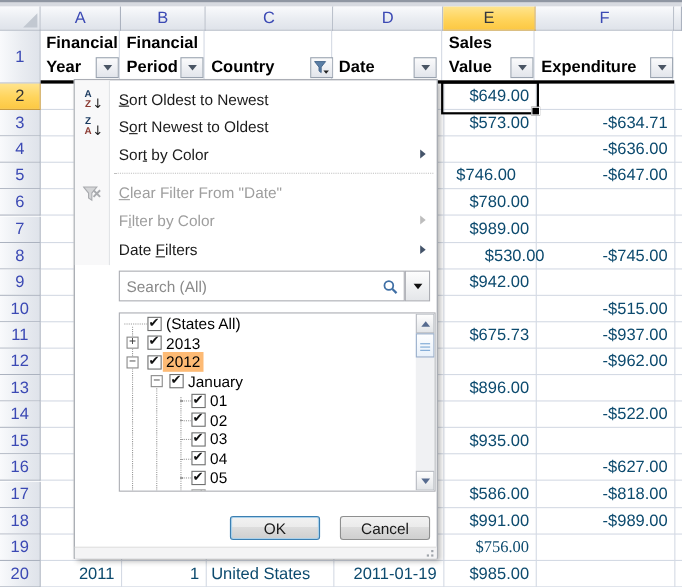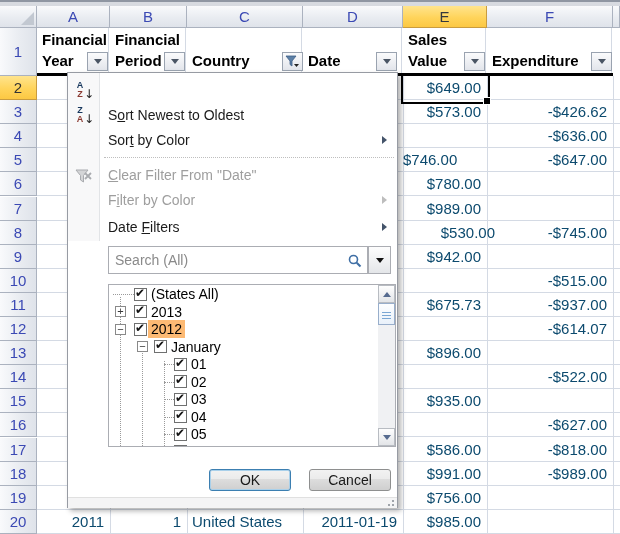--- a/index.html
+++ b/index.html
@@ -131,58 +131,58 @@
       <div class="abs vline" style="left: 110px;"></div>
       <div class="abs vline" style="left: 187px;"></div>
       <div class="abs vline" style="left: 303px;"></div>
       <div class="abs vline" style="left: 403px;"></div>
       <div class="abs vline" style="left: 487px;"></div>
       <div class="abs vline" style="left: 613px;"></div>
       <div class="abs gridrow" style="top: 76px; height: 24.1px;"></div>
       <div class="abs cellval" style="left: 403px; top: 76px; width: 83px; height: 24.1px; text-align: right; padding-right: 5px; padding-left: 0px; box-sizing: border-box;">$649.00</div>
       <div class="abs gridrow" style="top: 100.1px; height: 24.1px;"></div>
       <div class="abs cellval" style="left: 403px; top: 100.1px; width: 83px; height: 24.1px; text-align: right; padding-right: 5px; padding-left: 0px; box-sizing: border-box;">$573.00</div>
-      <div class="abs cellval" style="left: 487px; top: 100.1px; width: 125px; height: 24.1px; text-align: right; padding-right: 5px; padding-left: 0px; box-sizing: border-box;">-$426.62</div>
+      <div class="abs cellval" style="left: 487px; top: 100.1px; width: 125px; height: 24.1px; text-align: right; padding-right: 5px; padding-left: 0px; box-sizing: border-box;">-$634.71</div>
       <div class="abs gridrow" style="top: 124.2px; height: 24.1px;"></div>
       <div class="abs cellval" style="left: 487px; top: 124.2px; width: 125px; height: 24.1px; text-align: right; padding-right: 5px; padding-left: 0px; box-sizing: border-box;">-$636.00</div>
       <div class="abs gridrow" style="top: 148.3px; height: 24.1px;"></div>
-      <div class="abs cellval" style="left: 403px; top: 148.3px; width: 83px; height: 24.1px; text-align: left; padding-right: 5px; padding-left: 0px; box-sizing: border-box;">$746.00</div>
+      <div class="abs cellval" style="left: 403px; top: 148.3px; width: 83px; height: 24.1px; text-align: center; padding-right: 5px; padding-left: 0px; box-sizing: border-box;">$746.00</div>
       <div class="abs cellval" style="left: 487px; top: 148.3px; width: 125px; height: 24.1px; text-align: right; padding-right: 5px; padding-left: 0px; box-sizing: border-box;">-$647.00</div>
       <div class="abs gridrow" style="top: 172.4px; height: 24.1px;"></div>
       <div class="abs cellval" style="left: 403px; top: 172.4px; width: 83px; height: 24.1px; text-align: right; padding-right: 5px; padding-left: 0px; box-sizing: border-box;">$780.00</div>
       <div class="abs gridrow" style="top: 196.5px; height: 24.1px;"></div>
       <div class="abs cellval" style="left: 403px; top: 196.5px; width: 83px; height: 24.1px; text-align: right; padding-right: 5px; padding-left: 0px; box-sizing: border-box;">$989.00</div>
       <div class="abs gridrow" style="top: 220.6px; height: 24.1px;"></div>
       <div class="abs cellval" style="left: 403px; top: 220.6px; width: 97px; height: 24.1px; text-align: right; padding-right: 5px; padding-left: 0px; box-sizing: border-box;">$530.00</div>
       <div class="abs cellval" style="left: 487px; top: 220.6px; width: 125px; height: 24.1px; text-align: right; padding-right: 5px; padding-left: 0px; box-sizing: border-box;">-$745.00</div>
       <div class="abs gridrow" style="top: 244.7px; height: 24.1px;"></div>
       <div class="abs cellval" style="left: 403px; top: 244.7px; width: 83px; height: 24.1px; text-align: right; padding-right: 5px; padding-left: 0px; box-sizing: border-box;">$942.00</div>
       <div class="abs gridrow" style="top: 268.8px; height: 24.1px;"></div>
       <div class="abs cellval" style="left: 487px; top: 268.8px; width: 125px; height: 24.1px; text-align: right; padding-right: 5px; padding-left: 0px; box-sizing: border-box;">-$515.00</div>
       <div class="abs gridrow" style="top: 292.9px; height: 24.1px;"></div>
       <div class="abs cellval" style="left: 403px; top: 292.9px; width: 83px; height: 24.1px; text-align: right; padding-right: 5px; padding-left: 0px; box-sizing: border-box;">$675.73</div>
       <div class="abs cellval" style="left: 487px; top: 292.9px; width: 125px; height: 24.1px; text-align: right; padding-right: 5px; padding-left: 0px; box-sizing: border-box;">-$937.00</div>
       <div class="abs gridrow" style="top: 317px; height: 24.1px;"></div>
-      <div class="abs cellval" style="left: 487px; top: 317px; width: 125px; height: 24.1px; text-align: right; padding-right: 5px; padding-left: 0px; box-sizing: border-box;">-$614.07</div>
+      <div class="abs cellval" style="left: 487px; top: 317px; width: 125px; height: 24.1px; text-align: right; padding-right: 5px; padding-left: 0px; box-sizing: border-box;">-$962.00</div>
       <div class="abs gridrow" style="top: 341.1px; height: 24.1px;"></div>
       <div class="abs cellval" style="left: 403px; top: 341.1px; width: 83px; height: 24.1px; text-align: right; padding-right: 5px; padding-left: 0px; box-sizing: border-box;">$896.00</div>
       <div class="abs gridrow" style="top: 365.2px; height: 24.1px;"></div>
       <div class="abs cellval" style="left: 487px; top: 365.2px; width: 125px; height: 24.1px; text-align: right; padding-right: 5px; padding-left: 0px; box-sizing: border-box;">-$522.00</div>
       <div class="abs gridrow" style="top: 389.3px; height: 24.1px;"></div>
       <div class="abs cellval" style="left: 403px; top: 389.3px; width: 83px; height: 24.1px; text-align: right; padding-right: 5px; padding-left: 0px; box-sizing: border-box;">$935.00</div>
       <div class="abs gridrow" style="top: 413.4px; height: 24.1px;"></div>
       <div class="abs cellval" style="left: 487px; top: 413.4px; width: 125px; height: 24.1px; text-align: right; padding-right: 5px; padding-left: 0px; box-sizing: border-box;">-$627.00</div>
       <div class="abs gridrow" style="top: 437.5px; height: 24.1px;"></div>
       <div class="abs cellval" style="left: 403px; top: 437.5px; width: 83px; height: 35px; text-align: right; padding-right: 5px; padding-left: 0px; box-sizing: border-box;">$586.00</div>
       <div class="abs cellval" style="left: 487px; top: 437.5px; width: 125px; height: 24.1px; text-align: right; padding-right: 5px; padding-left: 0px; box-sizing: border-box;">-$818.00</div>
       <div class="abs gridrow" style="top: 461.6px; height: 24.1px;"></div>
       <div class="abs cellval" style="left: 403px; top: 461.6px; width: 83px; height: 24.1px; text-align: right; padding-right: 5px; padding-left: 0px; box-sizing: border-box;">$991.00</div>
       <div class="abs cellval" style="left: 487px; top: 461.6px; width: 125px; height: 24.1px; text-align: right; padding-right: 5px; padding-left: 0px; box-sizing: border-box;">-$989.00</div>
       <div class="abs gridrow" style="top: 485.7px; height: 24.1px;"></div>
-      <div class="abs cellval" style="left: 403px; top: 485.7px; width: 83px; height: 24.1px; text-align: right; padding-right: 5px; padding-left: 0px; box-sizing: border-box;">$756.00</div>
+      <div class="abs cellval" style="left: 403px; top: 485.7px; width: 83px; height: 24.1px; text-align: right; padding-right: 5px; padding-left: 0px; box-sizing: border-box; font-family: Liberation Serif, serif;">$756.00</div>
       <div class="abs gridrow" style="top: 509.8px; height: 24.1px;"></div>
       <div class="abs cellval" style="left: 37px; top: 509.8px; width: 72px; height: 24.1px; text-align: right; padding-right: 5px; padding-left: 0px; box-sizing: border-box;">2011</div>
       <div class="abs cellval" style="left: 110px; top: 509.8px; width: 76px; height: 24.1px; text-align: right; padding-right: 5px; padding-left: 0px; box-sizing: border-box;">1</div>
       <div class="abs cellval" style="left: 187px; top: 509.8px; width: 115px; height: 24.1px; text-align: left; padding-right: 0px; padding-left: 5px; box-sizing: border-box;">United States</div>
       <div class="abs cellval" style="left: 303px; top: 509.8px; width: 99px; height: 24.1px; text-align: right; padding-right: 5px; padding-left: 0px; box-sizing: border-box;">2011-01-19</div>
       <div class="abs cellval" style="left: 403px; top: 509.8px; width: 83px; height: 24.1px; text-align: right; padding-right: 5px; padding-left: 0px; box-sizing: border-box;">$985.00</div>
       <div class="abs hdrcell" style="left: 37px; width: 72px;">
         <span class="hdrline l1">Financial</span>
         <span class="hdrline l2">Year</span>
       </div>
@@ -226,20 +226,21 @@
       </div>
     </div>
   <div id="blackline" class="abs"></div>
   <div id="sel-border" class="abs"></div>
   <div id="sel-handle" class="abs"></div>
 
   <div id="menu" class="abs">
     <div id="gutter" class="abs"></div>
     <div id="menu-items">
         <div class="abs mitem" style="top: 5px;">
+          <span class="lbl"><u>S</u>ort Oldest to Newest</span>
           <div class="azicon" style="position: absolute;">
             <span class="lt" style="top:0;color:#17375D">A</span>
             <span class="lt" style="top:9px;color:#8B3A32">Z</span>
             <span class="arr">↓</span>
           </div>
         </div>
         <div class="abs mitem" style="top: 30px;">
           <span class="lbl">S<u>o</u>rt Newest to Oldest</span>
           <div class="azicon" style="position: absolute;">
             <span class="lt" style="top:0;color:#17375D">Z</span>

